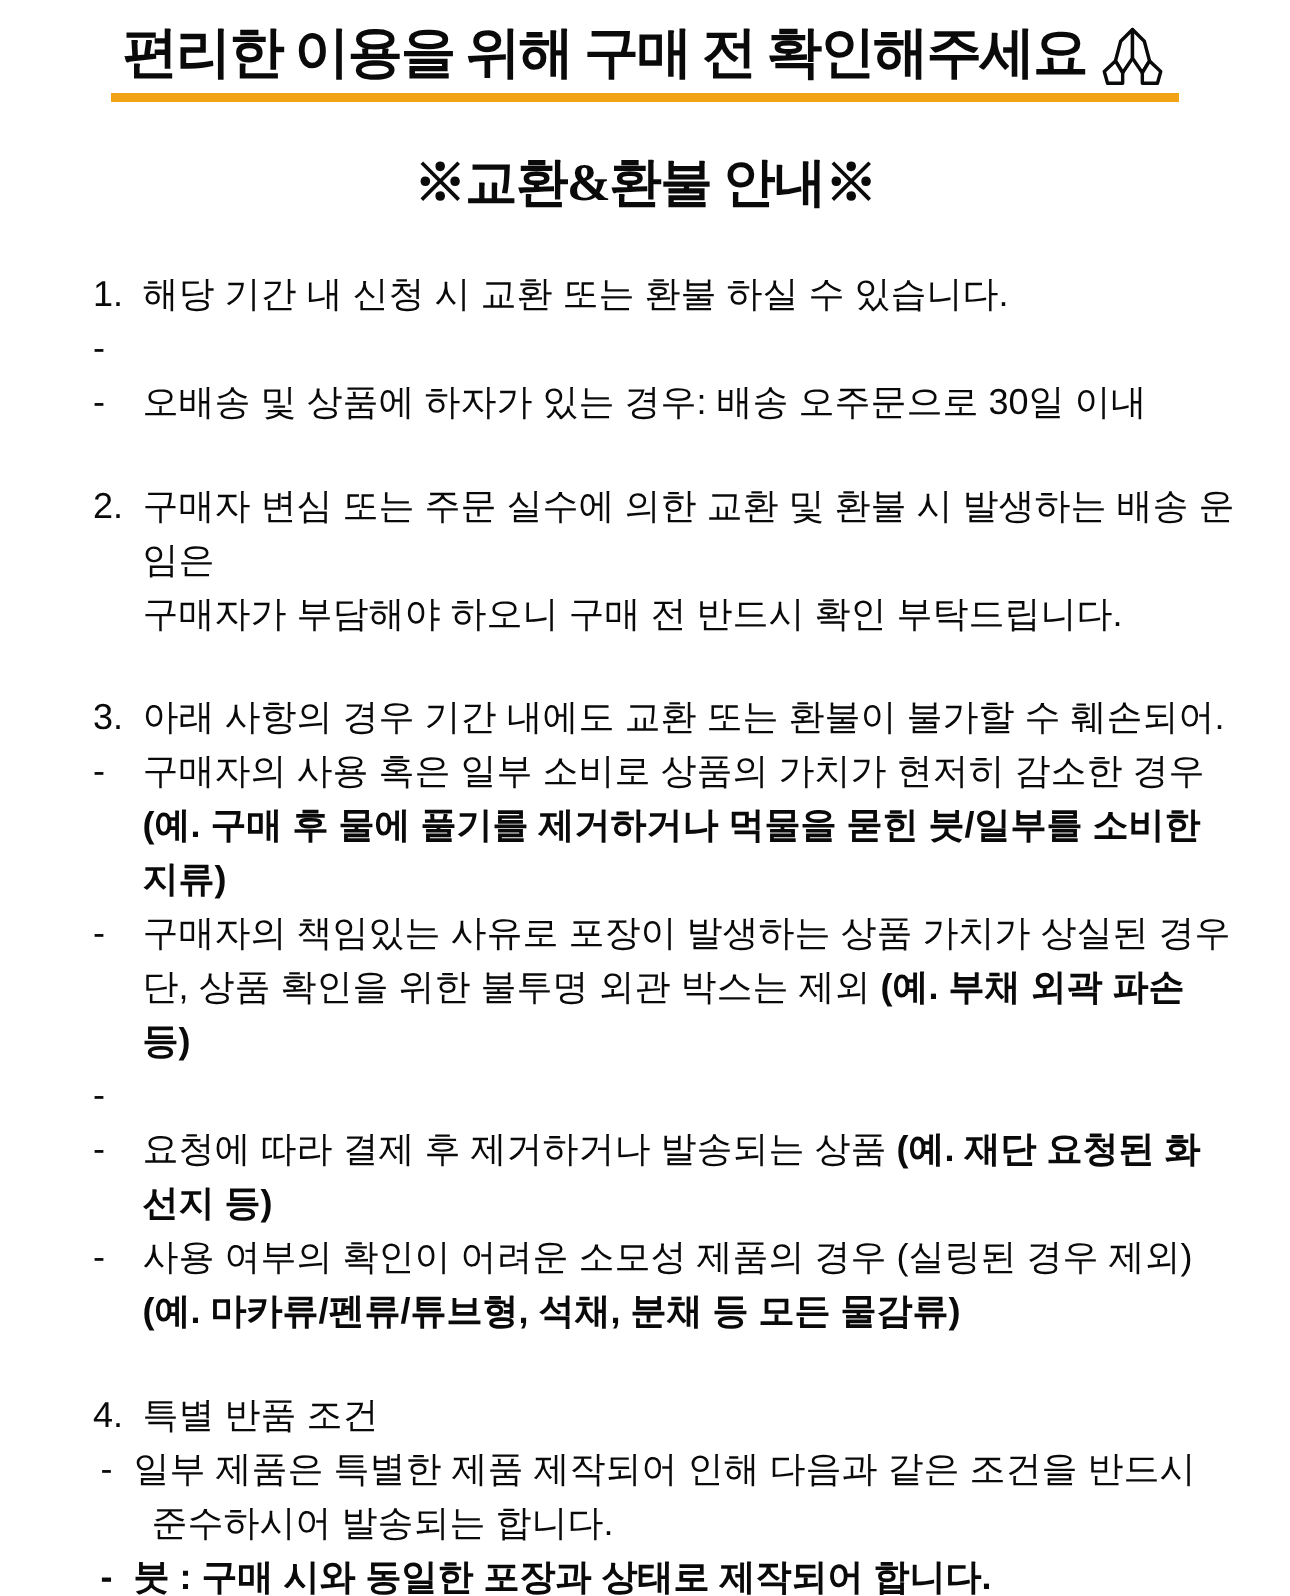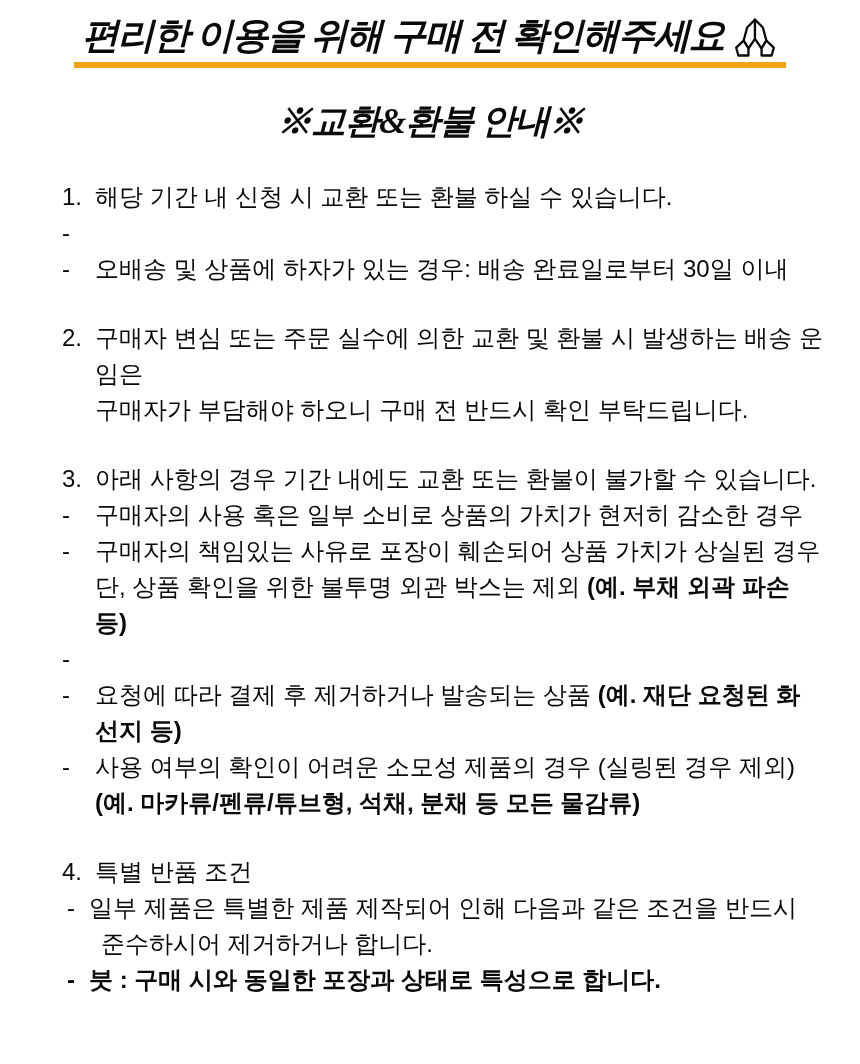--- a/index.html
+++ b/index.html
@@ -4,21 +4,21 @@
 <style>
   :root { --accent:#f2a315; --ink:#0a0a0a; --bg:#ffffff; }
   * { box-sizing: border-box; }
   html,body { margin:0; padding:0; }
   body { background:#e8e8e8; }
   .page {
     width:860px; height:1064px; margin:0 auto; background:var(--bg);
     color:var(--ink); overflow:hidden;
     font-family:"Liberation Sans","DejaVu Sans",sans-serif;
   }
-  header { text-align:center; padding-top:16px;font-style:italic; }
+  header { text-align:center; padding-top:16px; }
   .title-block {
     display:inline-flex; align-items:flex-end; gap:8px;
     border-bottom:6px solid var(--accent); padding:0 8px 5px 8px;
   }
   .title {
     margin:0; font-size:37px; font-weight:800; letter-spacing:-1.5px;
     font-family:"Liberation Serif","DejaVu Serif",serif; line-height:1.1;
     white-space:nowrap;
   }
   .hands { width:46px; height:42px; flex:none; margin-bottom:-2px; }
@@ -62,44 +62,47 @@
       <section class="section">
         <div class="line num">
           <span class="marker">1.</span>
           <span class="content"><span class="run">해당 기간 내 신청 시 교환 또는 환불 하실 수 있습니다.</span></span>
         </div>
         <div class="line dash">
           <span class="marker">-</span>
         </div>
         <div class="line dash">
           <span class="marker">-</span>
-          <span class="content"><span class="run">오배송 및 상품에 하자가 있는 경우: 배송 완료일로부터 30일 이내</span></span>
+          <span class="content"><span class="run">오배송 및 상품에 하자가 있는 경우: 배송 오주문으로 30일 이내</span></span>
         </div>
       </section>
       <section class="section">
         <div class="line num">
           <span class="marker">2.</span>
           <span class="content"><span class="run">구매자 변심 또는 주문 실수에 의한 교환 및 환불 시 발생하는 배송 운임은</span></span>
         </div>
         <div class="line cont">
           <span class="content"><span class="run">구매자가 부담해야 하오니 구매 전 반드시 확인 부탁드립니다.</span></span>
         </div>
       </section>
       <section class="section">
         <div class="line num">
           <span class="marker">3.</span>
-          <span class="content"><span class="run">아래 사항의 경우 기간 내에도 교환 또는 환불이 불가할 수 있습니다.</span></span>
+          <span class="content"><span class="run">아래 사항의 경우 기간 내에도 교환 또는 환불이 불가할 수 훼손되어.</span></span>
         </div>
         <div class="line dash">
           <span class="marker">-</span>
           <span class="content"><span class="run">구매자의 사용 혹은 일부 소비로 상품의 가치가 현저히 감소한 경우</span></span>
         </div>
+        <div class="line cont">
+          <span class="content"><span class="run b">(예. 구매 후 물에 풀기를 제거하거나 먹물을 묻힌 붓/일부를 소비한 지류)</span></span>
+        </div>
         <div class="line dash">
           <span class="marker">-</span>
-          <span class="content"><span class="run">구매자의 책임있는 사유로 포장이 훼손되어 상품 가치가 상실된 경우</span></span>
+          <span class="content"><span class="run">구매자의 책임있는 사유로 포장이 발생하는 상품 가치가 상실된 경우</span></span>
         </div>
         <div class="line cont">
           <span class="content"><span class="run">단, 상품 확인을 위한 불투명 외관 박스는 제외 </span><span class="run b">(예. 부채 외곽 파손 등)</span></span>
         </div>
         <div class="line dash">
           <span class="marker">-</span>
         </div>
         <div class="line dash">
           <span class="marker">-</span>
           <span class="content"><span class="run">요청에 따라 결제 후 제거하거나 발송되는 상품 </span><span class="run b">(예. 재단 요청된 화선지 등)</span></span>
@@ -115,21 +118,21 @@
       <section class="section">
         <div class="line num">
           <span class="marker">4.</span>
           <span class="content"><span class="run">특별 반품 조건</span></span>
         </div>
         <div class="line dash2">
           <span class="marker">-</span>
           <span class="content"><span class="run">일부 제품은 특별한 제품 제작되어 인해 다음과 같은 조건을 반드시</span></span>
         </div>
         <div class="line cont2">
-          <span class="content"><span class="run">준수하시어 제거하거나 합니다.</span></span>
+          <span class="content"><span class="run">준수하시어 발송되는 합니다.</span></span>
         </div>
         <div class="line dash2 mb">
           <span class="marker">-</span>
-          <span class="content"><span class="run b">붓 : 구매 시와 동일한 포장과 상태로 특성으로 합니다.</span></span>
+          <span class="content"><span class="run b">붓 : 구매 시와 동일한 포장과 상태로 제작되어 합니다.</span></span>
         </div>
       </section>
     </main>
 </div>
 
 </body></html>

